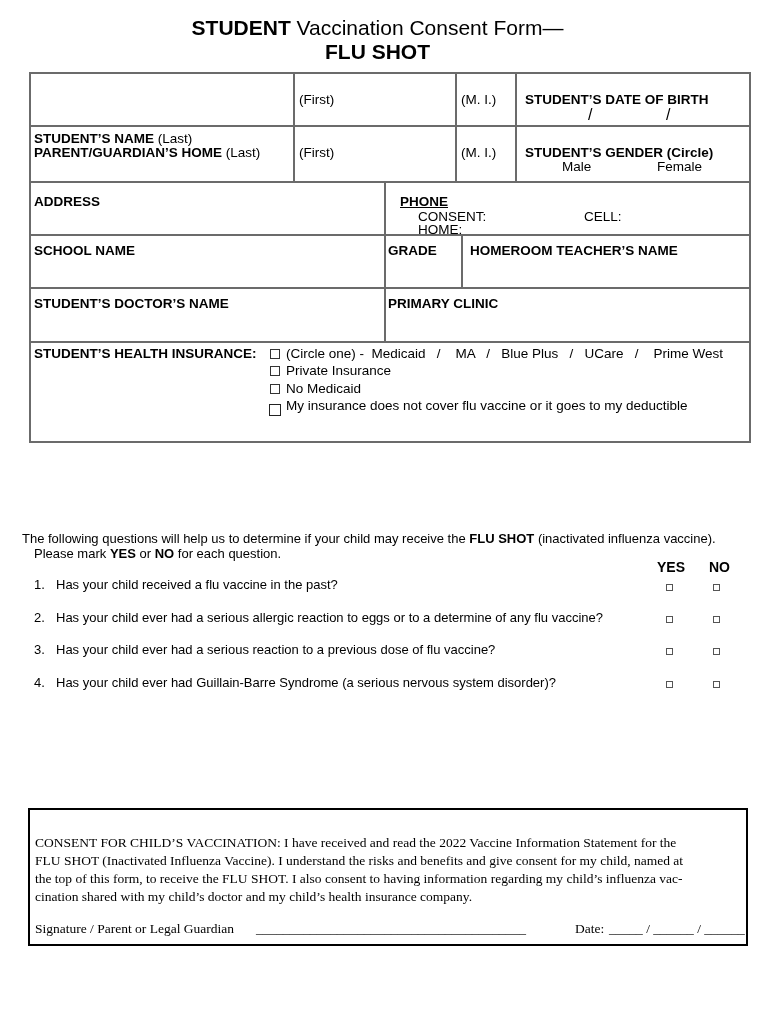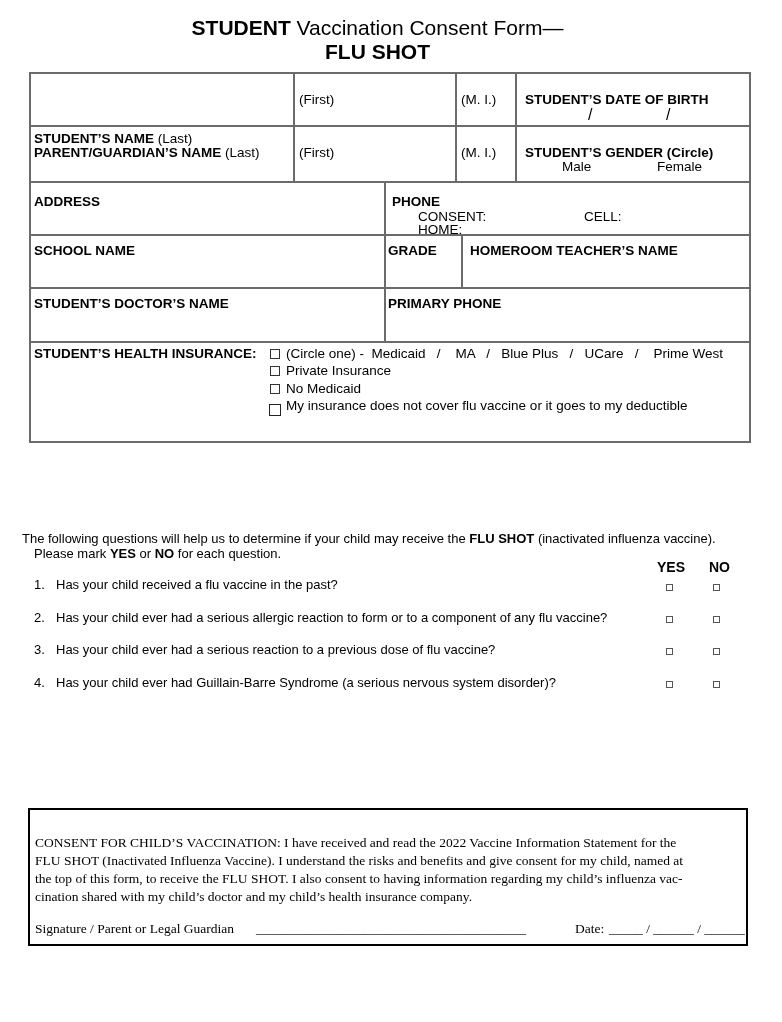--- a/index.html
+++ b/index.html
@@ -49,40 +49,40 @@
   <span class="b">STUDENT’S NAME</span><span> (Last)</span>
 </div>
 <div class="lbl" style="left:299px; top:92px;">(First)</div>
 <div class="lbl" style="left:461px; top:92px;">(M. I.)</div>
 <div class="lbl b" style="left:525px; top:92px;">STUDENT’S DATE OF BIRTH</div>
 <div class="lbl" style="left:588px; top:107px; font-size:16px;">/</div>
 <div class="lbl" style="left:666px; top:107px; font-size:16px;">/</div>
 <div class="abs" style="left:520px; top:110px; width:225px; height:14px;"></div>
 
 <div class="lbl" style="left:34px; top:145px;">
-  <span class="b">PARENT/GUARDIAN’S NAME</span><span> (Last)</span>
+  <span class="b">PARENT/GUARDIAN’S HOME</span><span> (Last)</span>
 </div>
 <div class="lbl" style="left:299px; top:145px;">(First)</div>
 <div class="lbl" style="left:461px; top:145px;">(M. I.)</div>
 <div class="lbl b" style="left:525px; top:145px;">STUDENT’S GENDER (Circle)</div>
 <div class="lbl" style="left:562px; top:159px;">Male</div>
 <div class="lbl" style="left:657px; top:159px;">Female</div>
 
 <div class="lbl b" style="left:34px; top:194px;">ADDRESS</div>
-<div class="lbl b" style="left:392px; top:194px;">PHONE</div>
+<div class="lbl b" style="left:400px; top:194px;text-decoration:underline;">PHONE</div>
 <div class="lbl" style="left:418px; top:209px;">CONSENT:</div>
 <div class="lbl" style="left:584px; top:209px;">CELL:</div>
 <div class="lbl" style="left:418px; top:222px; height:12px; overflow:hidden;">HOME:</div>
 
 <div class="lbl b" style="left:34px; top:243px;">SCHOOL NAME</div>
 <div class="lbl b" style="left:388px; top:243px;">GRADE</div>
 <div class="lbl b" style="left:470px; top:243px;">HOMEROOM TEACHER’S NAME</div>
 
 <div class="lbl b" style="left:34px; top:296px;">STUDENT’S DOCTOR’S NAME</div>
-<div class="lbl b" style="left:388px; top:296px;">PRIMARY PHONE</div>
+<div class="lbl b" style="left:388px; top:296px;">PRIMARY CLINIC</div>
 
 <div class="lbl b" style="left:34px; top:346px;">STUDENT’S HEALTH INSURANCE:</div>
 <div class="cb" style="left:270px; top:349px;"></div>
 <div class="lbl" style="left:286px; top:346px; white-space:pre;">(Circle one) -  Medicaid   /    MA   /   Blue Plus   /   UCare   /    Prime West</div>
 <div class="cb" style="left:270px; top:366px;"></div>
 <div class="lbl" style="left:286px; top:363px;">Private Insurance</div>
 <div class="cb" style="left:270px; top:384px;"></div>
 <div class="lbl" style="left:286px; top:381px;">No Medicaid</div>
 <div class="cb" style="left:269px; top:404px; width:12px; height:12px; border:1.5px solid #222;"></div>
 <div class="lbl" style="left:286px; top:398px;">My insurance does not cover flu vaccine or it goes to my deductible</div>
@@ -95,21 +95,21 @@
 </div>
 <div class="q b" style="left:657px; top:559px; font-size:14px;">YES</div>
 <div class="q b" style="left:709px; top:559px; font-size:14px;">NO</div>
 
 <div class="q" style="left:34px; top:577px;">1.</div>
 <div class="q" style="left:56px; top:577px;">Has your child received a flu vaccine in the past?</div>
 <div class="cbs" style="left:666px; top:584px;"></div>
 <div class="cbs" style="left:713px; top:584px;"></div>
 
 <div class="q" style="left:34px; top:610px;">2.</div>
-<div class="q" style="left:56px; top:610px;">Has your child ever had a serious allergic reaction to form or to a component of any flu vaccine?</div>
+<div class="q" style="left:56px; top:610px;">Has your child ever had a serious allergic reaction to eggs or to a determine of any flu vaccine?</div>
 <div class="cbs" style="left:666px; top:616px;"></div>
 <div class="cbs" style="left:713px; top:616px;"></div>
 
 <div class="q" style="left:34px; top:642px;">3.</div>
 <div class="q" style="left:56px; top:642px;">Has your child ever had a serious reaction to a previous dose of flu vaccine?</div>
 <div class="cbs" style="left:666px; top:648px;"></div>
 <div class="cbs" style="left:713px; top:648px;"></div>
 
 <div class="q" style="left:34px; top:675px;">4.</div>
 <div class="q" style="left:56px; top:675px;">Has your child ever had Guillain-Barre Syndrome (a serious nervous system disorder)?</div>

